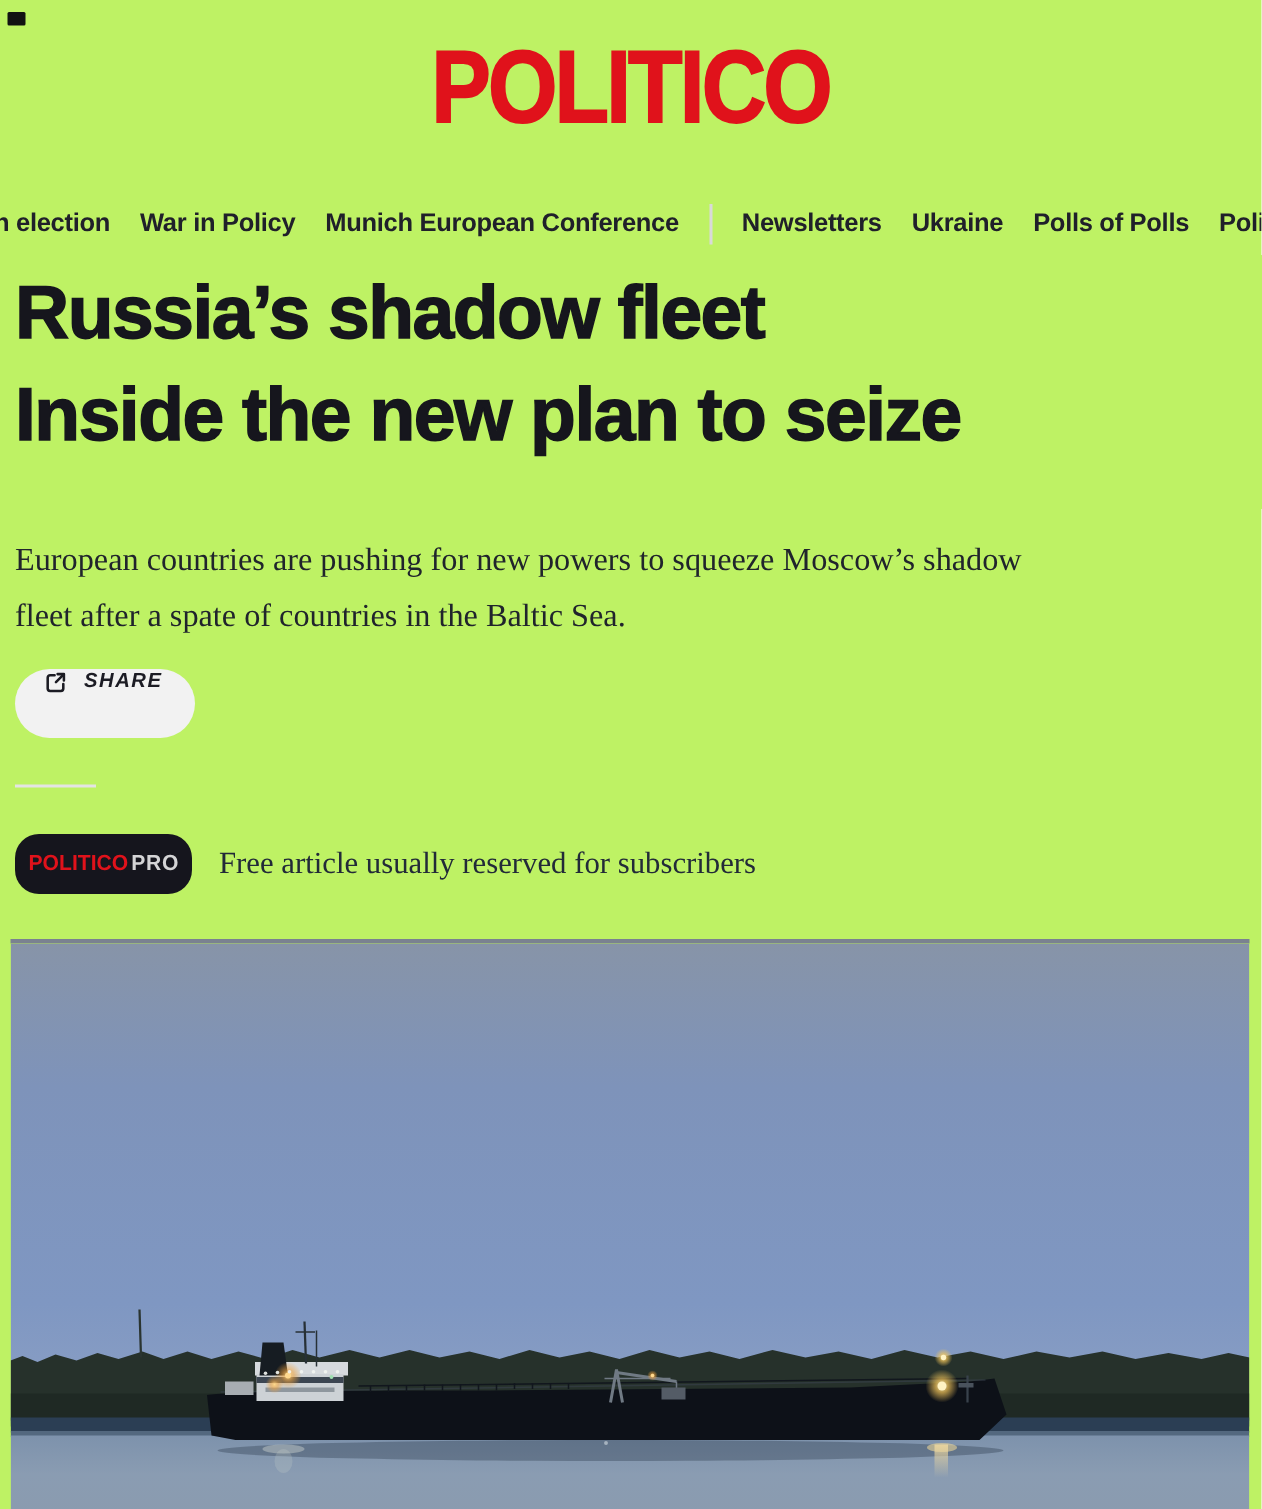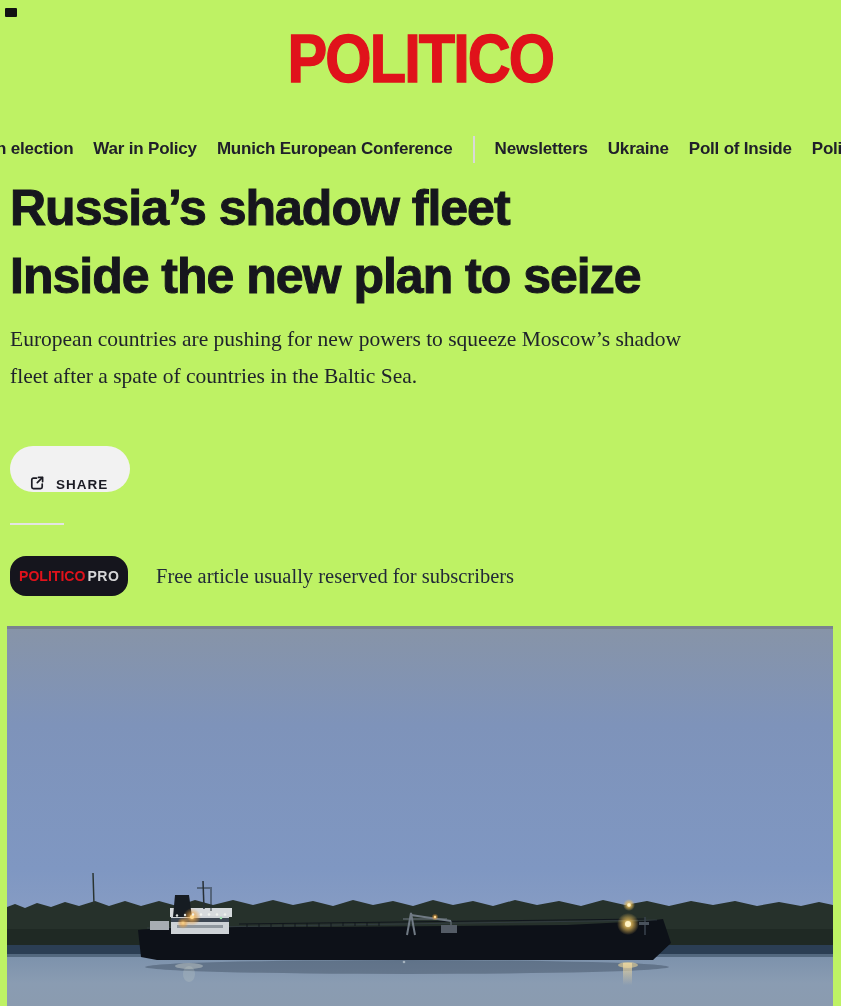--- a/index.html
+++ b/index.html
@@ -32,46 +32,46 @@
   
   .headline {
     position:absolute; left:10px; top:174px; width:800px;
     font-size:50px; line-height:68px; font-weight:bold; letter-spacing:-1px;
     color:#16161D; -webkit-text-stroke:1px #16161D;
   }
   .headline span { display:block; }
 
   
   .dek {
-    position:absolute; left:10px; top:321px; width:824px;
+    position:absolute; left:10px; top:355px; width:824px;
     font-family:"Liberation Serif", serif; font-size:21.5px; line-height:37px; color:#20242C;
   }
   .dek span { display:block; }
 
   
   .share-btn {
     position:absolute; left:10px; top:446px; height:46px; padding:0 22px 0 18px;
-    display:inline-flex; align-items:flex-end; gap:10px;
-    background:#f2f2f2; border:none; border-radius:23px; cursor:pointer;
+    display:inline-flex; align-items:flex-start; gap:10px;
+    background:#f2f2f2; border:none; border-radius:23px; cursor:pointer;font-style:italic;
   }
   .share-btn .lbl { font-size:13.5px; font-weight:bold; letter-spacing:1px; color:#1C1C24; font-family:"Liberation Sans", sans-serif; }
 
   .short-rule { position:absolute; left:10px; top:523px; width:54px; height:2px; background:#e4e4e4; }
 
   
   .pro-row { position:absolute; left:10px; top:556px; display:flex; align-items:center; }
   .pro-badge {
     width:118px; height:40px; background:#15151D; border-radius:16px;
     display:flex; align-items:center; justify-content:center; cursor:pointer;
     transform:none;
   }
   .pro-badge .brand { color:#E0121B; font-size:14.5px; font-weight:bold; letter-spacing:0; transform:scaleX(0.97); }
   .pro-badge .suffix { color:#D4D4D6; font-size:14.5px; font-weight:bold; letter-spacing:0.5px; transform:scaleX(0.97); }
   .access-note {
-    margin-left:28px; font-family:"Liberation Serif", serif; font-size:20.5px; color:#222A38;
+    margin-left:18px; font-family:"Liberation Serif", serif; font-size:20.5px; color:#222A38;
   }
 
   
   .hero {
     position:absolute; left:7px; top:626px; width:826px; height:380px;
     border-top:3px solid #7a8290; overflow:hidden;
   }
   .hero svg { display:block; }
 </style>
 </head>
@@ -85,21 +85,21 @@
     <div class="logo">POLITICO</div>
   </div>
 
   <nav class="navbar">
     <span class="nav-item">n election</span>
     <span class="nav-item">War in Policy</span>
     <span class="nav-item">Munich European Conference</span>
     <span class="nav-divider"></span>
     <span class="nav-item">Newsletters</span>
     <span class="nav-item">Ukraine</span>
-    <span class="nav-item">Poll of Inside</span>
+    <span class="nav-item">Polls of Polls</span>
     <span class="nav-item">Policy</span>
   </nav>
 
   <h1 class="headline">
     <span>Russia’s shadow fleet</span>
     <span>Inside the new plan to seize</span>
   </h1>
 
   <p class="dek">
     <span>European countries are pushing for new powers to squeeze Moscow’s shadow</span>

